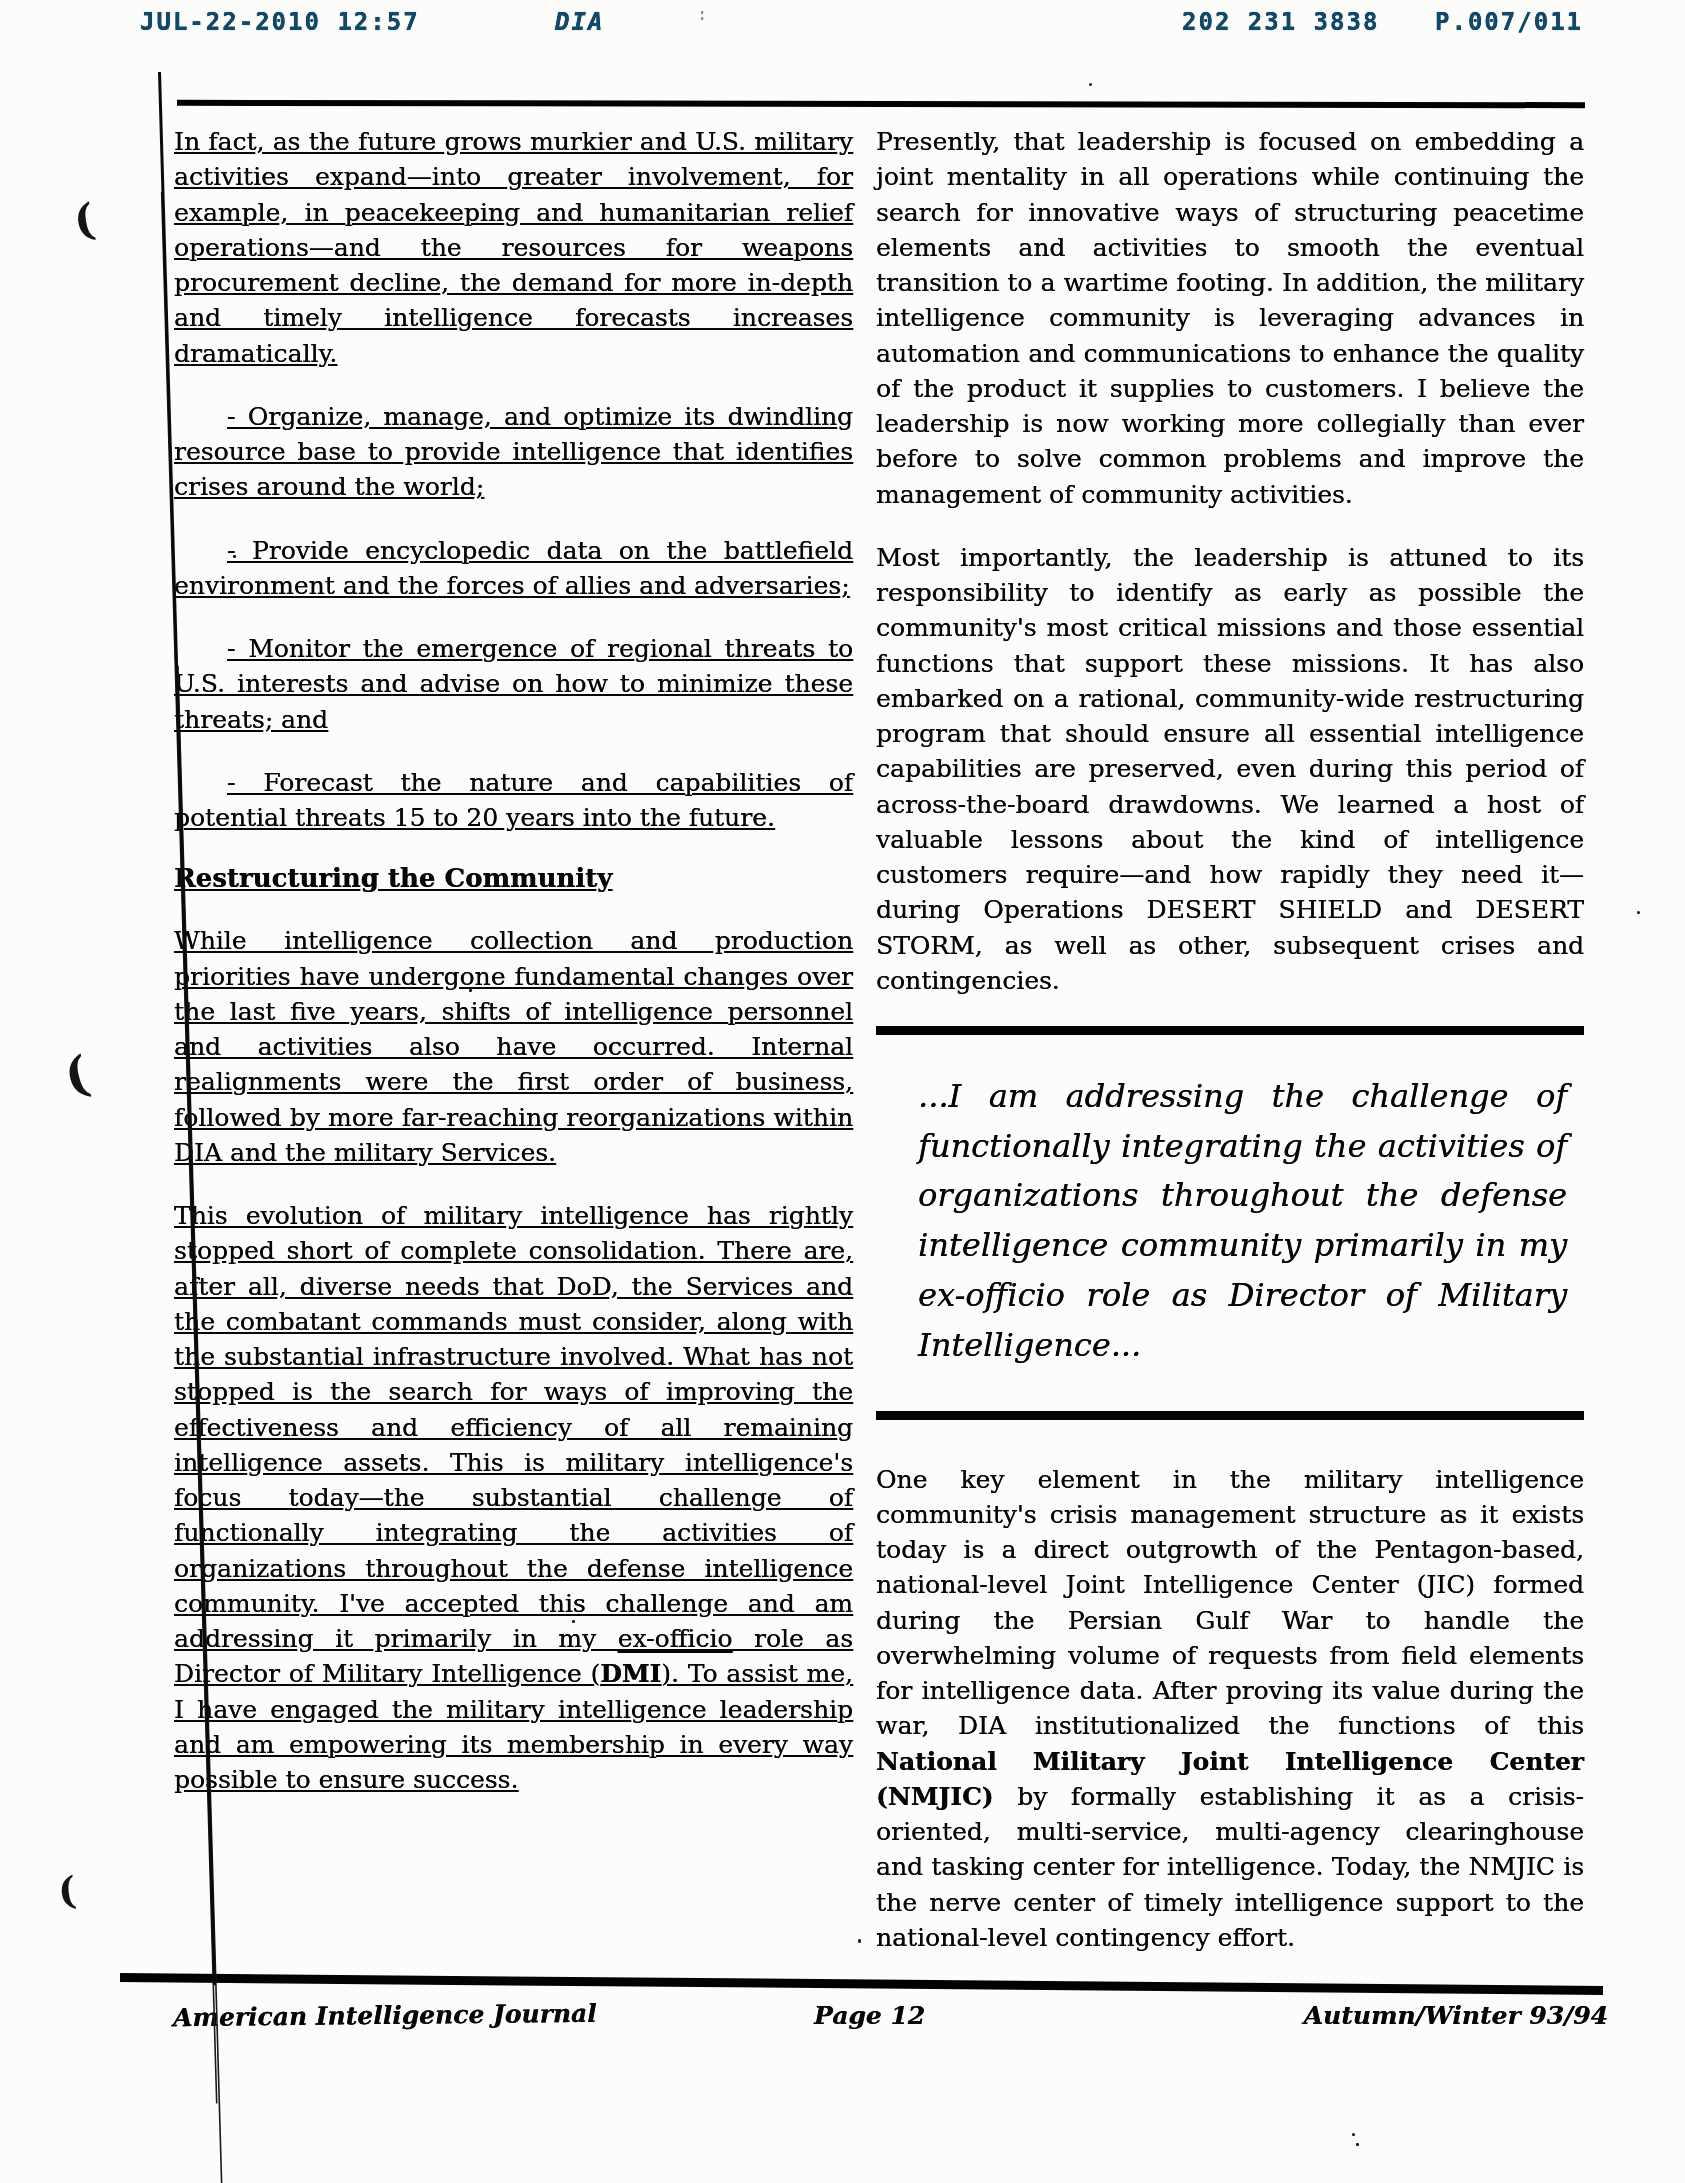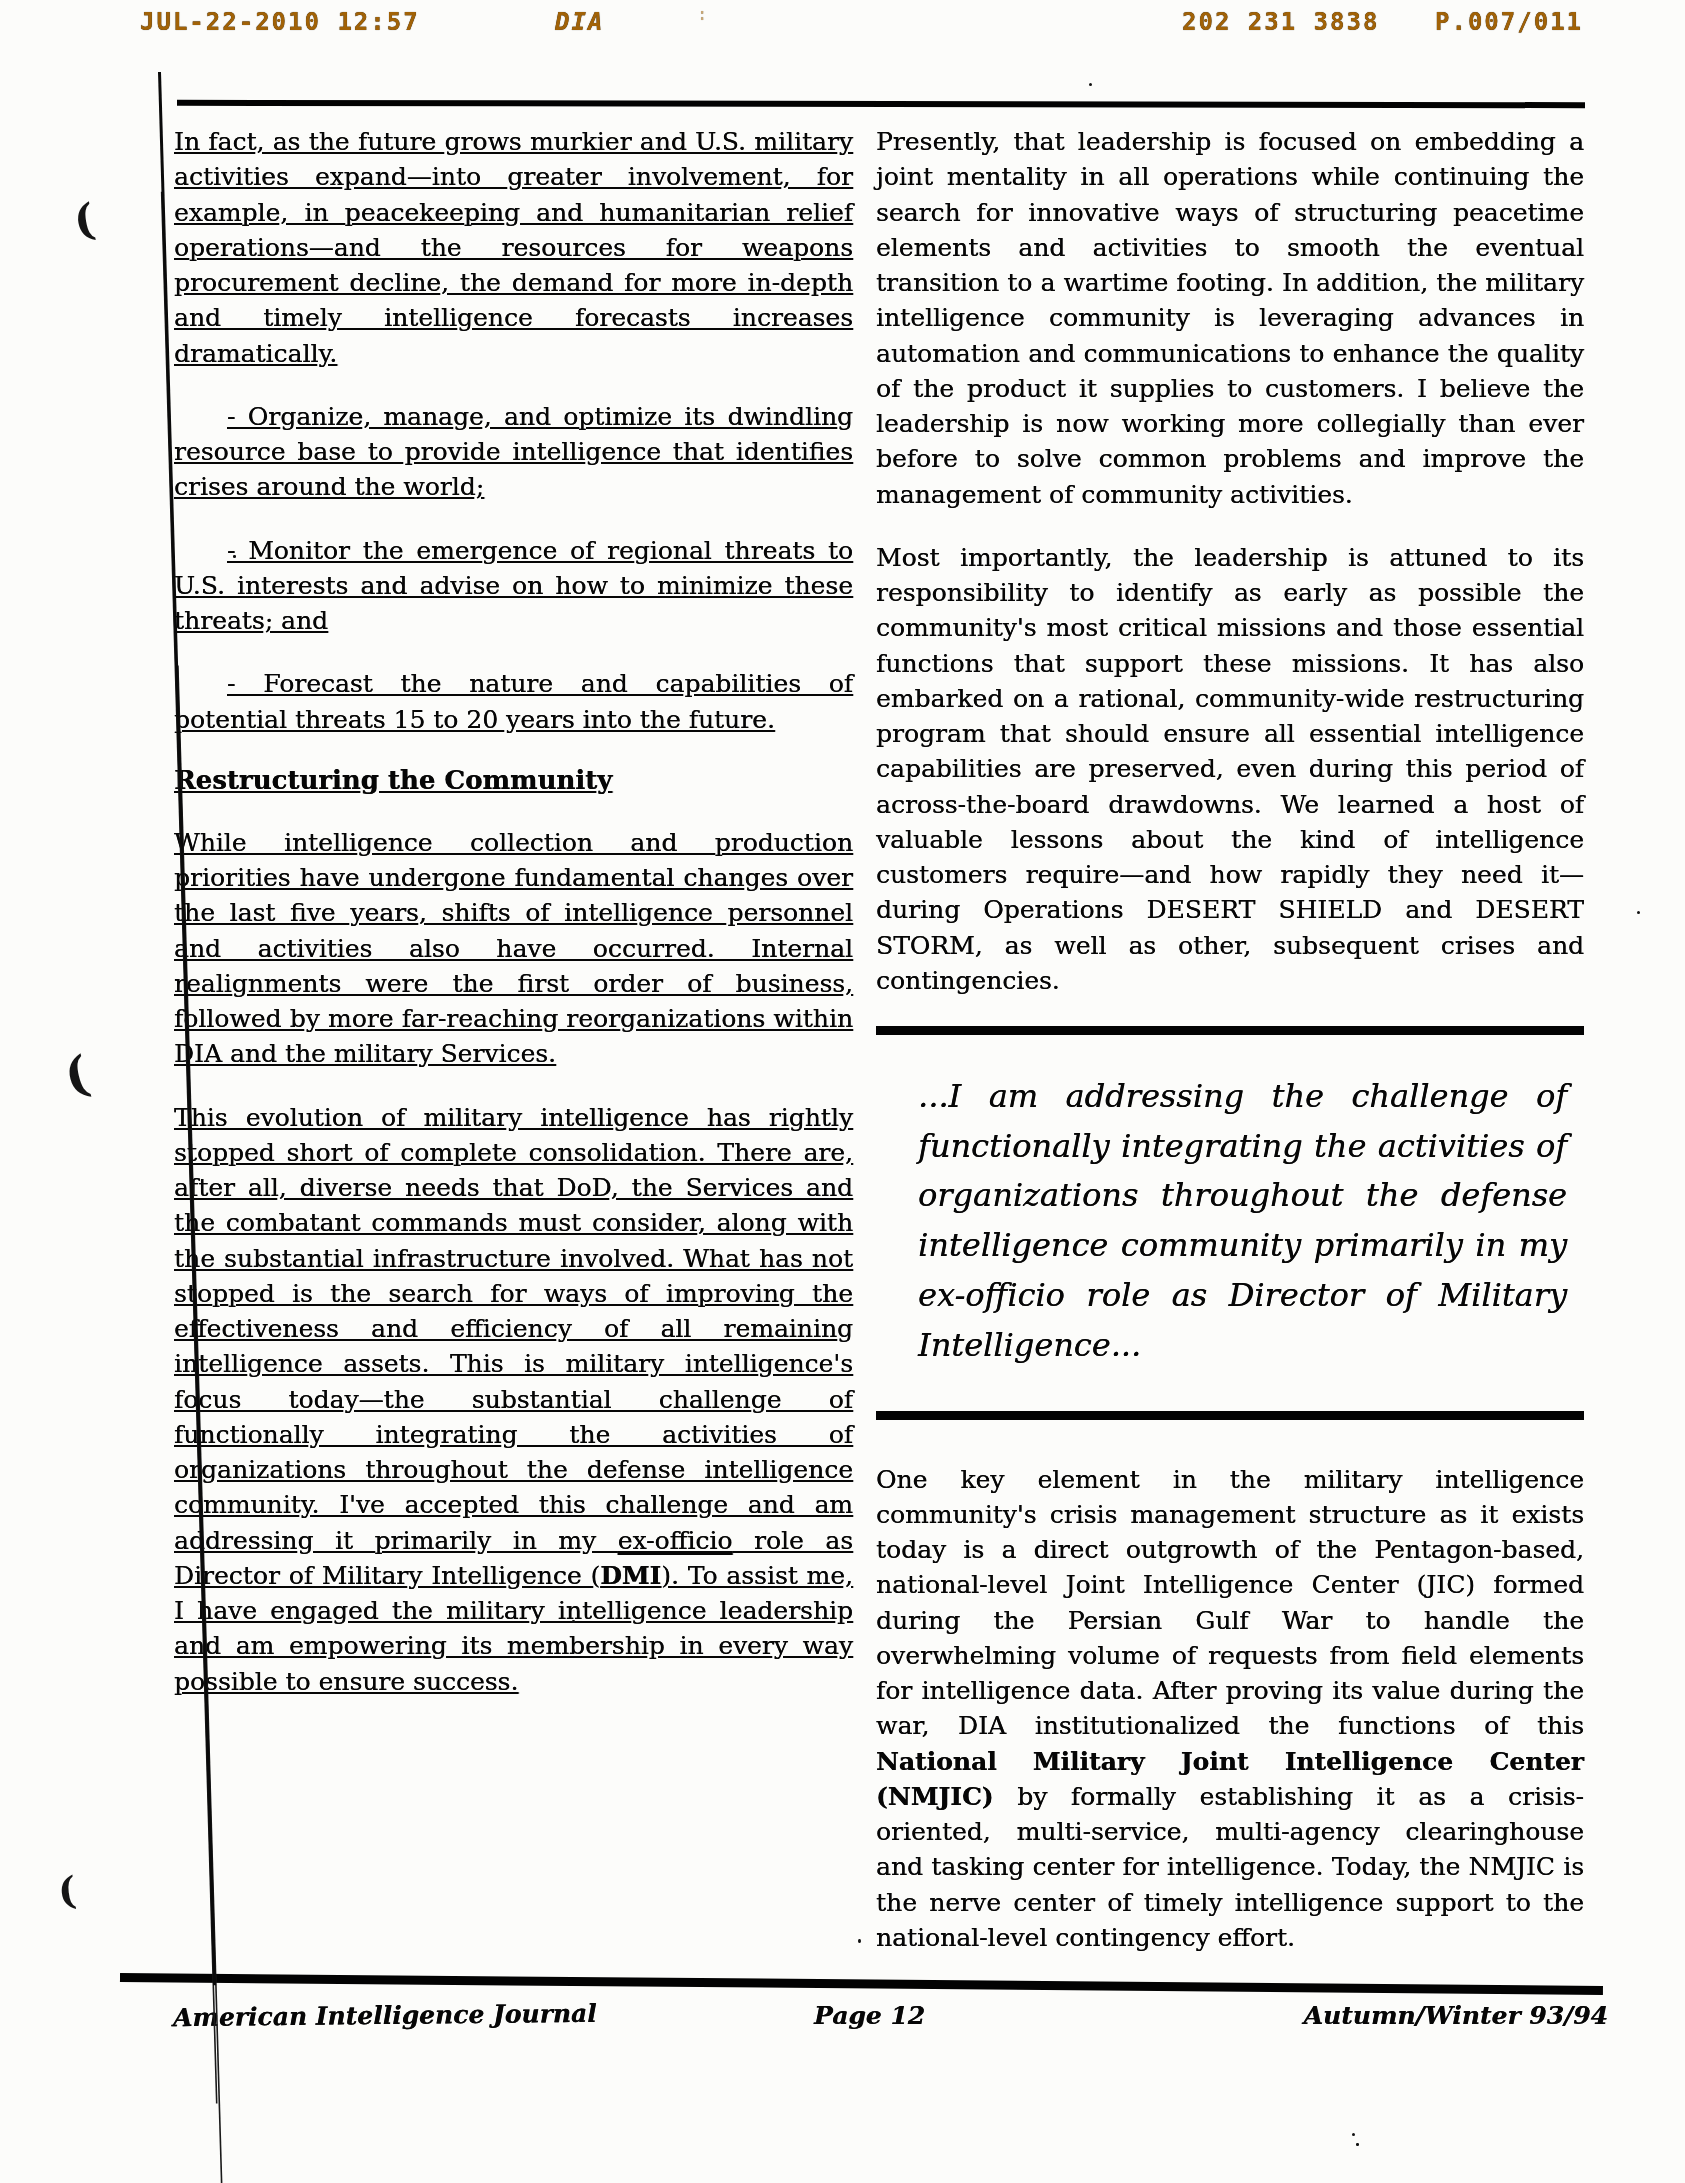--- a/index.html
+++ b/index.html
@@ -9,21 +9,21 @@
     position:relative;
     overflow:hidden;
     font-family:"DejaVu Serif", serif;
     color:#060606;
   }
   
   .fax{
     position:absolute;
     font-family:"DejaVu Sans Mono", monospace;
     font-size:24px;font-weight:bold;letter-spacing:2px;
-    white-space:nowrap;color:#a16207;
+    white-space:nowrap;color:#0c4a6e;
     text-shadow:0 0 0.7px #000;
   }
   #fax-date{left:140px;top:8px;}
   #fax-sender{left:555px;top:8px;font-style:italic;}
   #fax-colon{left:697px;top:4px;font-size:17px;opacity:.55;font-weight:normal;}
   #fax-number{left:1182px;top:8px;text-align:center;}
   #fax-page{left:1435px;top:8px;}
 
   
   .rule{position:absolute;background:#020202;}
@@ -96,20 +96,21 @@
 <span class="fax" id="fax-sender">DIA</span>
 <span class="fax" id="fax-colon">:</span>
 <span class="fax" id="fax-number">202 231 3838</span>
 <span class="fax" id="fax-page">P.007/011</span>
 
 <div class="rule" id="top-rule"></div>
 
 <div class="col" id="col-left">
   <p>In fact, as the future grows murkier and U.S. military activities expand—into greater involvement, for example, in peacekeeping and humanitarian relief operations—and the resources for weapons procurement decline, the demand for more in-depth and timely intelligence forecasts increases dramatically.</p>
   <p class="bullet">- Organize, manage, and optimize its dwindling resource base to provide intelligence that identifies crises around the world;</p>
+  <p class="bullet">- Provide encyclopedic data on the battlefield environment and the forces of allies and adversaries;</p>
   <p class="bullet">- Monitor the emergence of regional threats to U.S. interests and advise on how to minimize these threats; and</p>
   <p class="bullet">- Forecast the nature and capabilities of potential threats 15 to 20 years into the future.</p>
   <h3 class="section">Restructuring the Community</h3>
   <p>While intelligence collection and production priorities have undergone fundamental changes over the last five years, shifts of intelligence personnel and activities also have occurred. Internal realignments were the first order of business, followed by more far-reaching reorganizations within DIA and the military Services.</p>
   <p><span>This evolution of military intelligence has rightly stopped short of complete consolidation. There are, after all, diverse needs that DoD, the Services and the combatant commands must consider, along with the substantial infrastructure involved. What has not stopped is the search for ways of improving the effectiveness and efficiency of all remaining intelligence assets. This is military intelligence's focus today—the substantial challenge of functionally integrating the activities of organizations throughout the defense intelligence community. I've accepted this challenge and am addressing it primarily in my </span><span class="u">ex-officio</span><span> role as Director of Military Intelligence (</span><span class="b">DMI</span><span>). To assist me, I have engaged the military intelligence leadership and am empowering its membership in every way possible to ensure success.</span></p>
 </div>
 
 <div class="col" id="col-right">
   <p>Presently, that leadership is focused on embedding a joint mentality in all operations while continuing the search for innovative ways of structuring peacetime elements and activities to smooth the eventual transition to a wartime footing. In addition, the military intelligence community is leveraging advances in automation and communications to enhance the quality of the product it supplies to customers. I believe the leadership is now working more collegially than ever before to solve common problems and improve the management of community activities.</p>
   <p>Most importantly, the leadership is attuned to its responsibility to identify as early as possible the community's most critical missions and those essential functions that support these missions. It has also embarked on a rational, community-wide restructuring program that should ensure all essential intelligence capabilities are preserved, even during this period of across-the-board drawdowns. We learned a host of valuable lessons about the kind of intelligence customers require—and how rapidly they need it—during Operations DESERT SHIELD and DESERT STORM, as well as other, subsequent crises and contingencies.</p>

